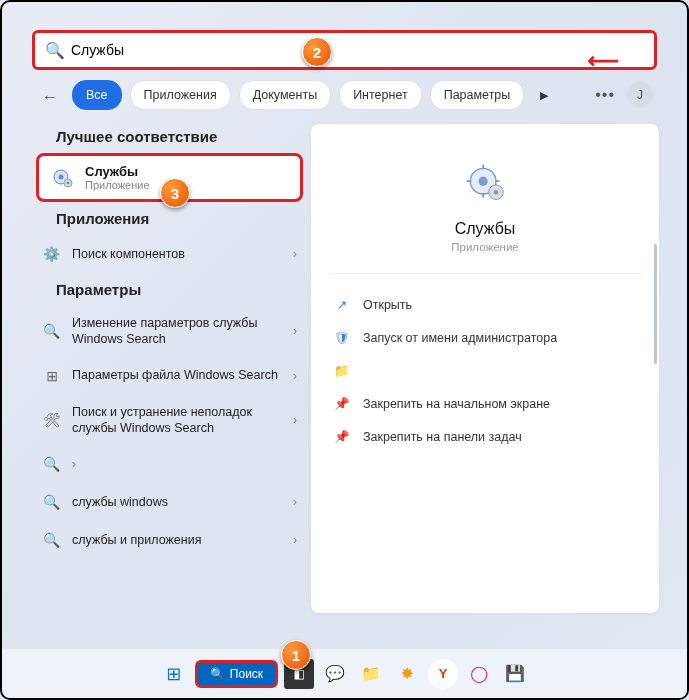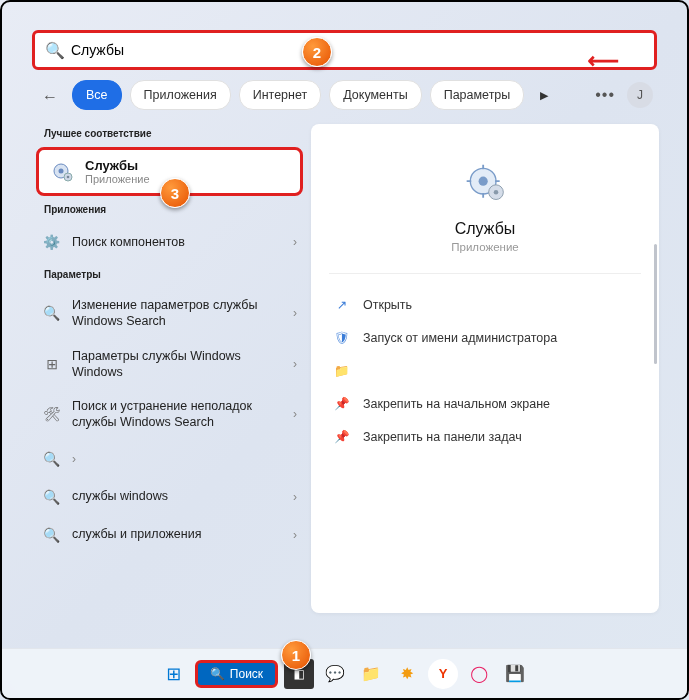--- a/index.html
+++ b/index.html
@@ -12,21 +12,21 @@
 .tabs{display:flex;align-items:center;gap:8px;padding:10px 14px}
 .back{width:28px;text-align:center;color:#555;cursor:pointer}
 .tab{padding:7px 13px;border-radius:14px;font-size:12.5px;background:#fff;color:#333;cursor:pointer;border:1px solid #e0e0e0}
 .tab.active{background:#1f6ee6;color:#fff;border-color:#1f6ee6}
 .play{width:24px;height:24px;display:flex;align-items:center;justify-content:center;font-size:11px;color:#333;cursor:pointer}
 .tabs-right{margin-left:auto;display:flex;align-items:center;gap:12px}
 .dots{color:#555;cursor:pointer;letter-spacing:1px}
 .avatar{width:26px;height:26px;border-radius:50%;background:#d8dce5;display:flex;align-items:center;justify-content:center;font-size:12px;color:#555}
 .content{flex:1;display:flex;gap:0;overflow:hidden}
 .left{width:285px;overflow-y:auto;padding:0 4px 10px 14px}
-.section-h{font-size:10px;font-weight:600;color:#222;margin:8px 0 8px 8px}
+.section-h{font-size:15px;font-weight:600;color:#222;margin:8px 0 8px 20px}
 .best{border:3px solid #e02020;border-radius:8px;background:#fff;display:flex;align-items:center;gap:10px;padding:8px 10px;position:relative;cursor:pointer}
 .gear{width:26px;height:26px;display:flex;align-items:center;justify-content:center}
 .gear svg{width:24px;height:24px}
 .best .ttl{font-size:13px;font-weight:600;color:#111}
 .best .sub{font-size:11px;color:#888}
 .item{display:flex;align-items:center;gap:10px;padding:9px 6px;cursor:pointer;font-size:12.5px;color:#222;border-radius:4px}
 .item .ic{width:20px;height:20px;display:flex;align-items:center;justify-content:center;font-size:14px;color:#666;flex-shrink:0}
 .item .txt{flex:1;line-height:1.3}
 .item .chev{color:#888;font-size:12px}
 .right{flex:1;background:#fff;border-radius:8px;margin:4px 8px 10px 4px;padding:18px;position:relative;box-shadow:0 1px 4px rgba(0,0,0,0.05)}
@@ -58,22 +58,22 @@
       <span style="color:#666">🔍</span>
       <input value="Службы" style="">
     </div>
     <span class="arrow-in">⟵</span>
   </div>
 
   <div class="tabs">
     <div class="back">←</div>
     <div class="tab active">Все</div>
     <div class="tab">Приложения</div>
+    <div class="tab">Документы</div>
     <div class="tab">Интернет</div>
-    <div class="tab">Документы</div>
     <div class="tab">Параметры</div>
     <div class="play">▶</div>
     <div class="tabs-right">
       <div class="dots">•••</div>
       <div class="avatar">J</div>
     </div>
   </div>
 
   <div class="content">
     <div class="left">
@@ -101,21 +101,21 @@
       </div>
 
       <div class="section-h">Параметры</div>
       <div class="item">
         <span class="ic">🔍</span>
         <span class="txt">Изменение параметров службы Windows Search</span>
         <span class="chev">›</span>
       </div>
       <div class="item">
         <span class="ic">⊞</span>
-        <span class="txt">Параметры службы Windows Windows</span>
+        <span class="txt">Параметры файла Windows Search</span>
         <span class="chev">›</span>
       </div>
       <div class="item">
         <span class="ic">🛠</span>
         <span class="txt">Поиск и устранение неполадок службы Windows Search</span>
         <span class="chev">›</span>
       </div>
 
       <div class="item">
         <span class="ic">🔍</span>

